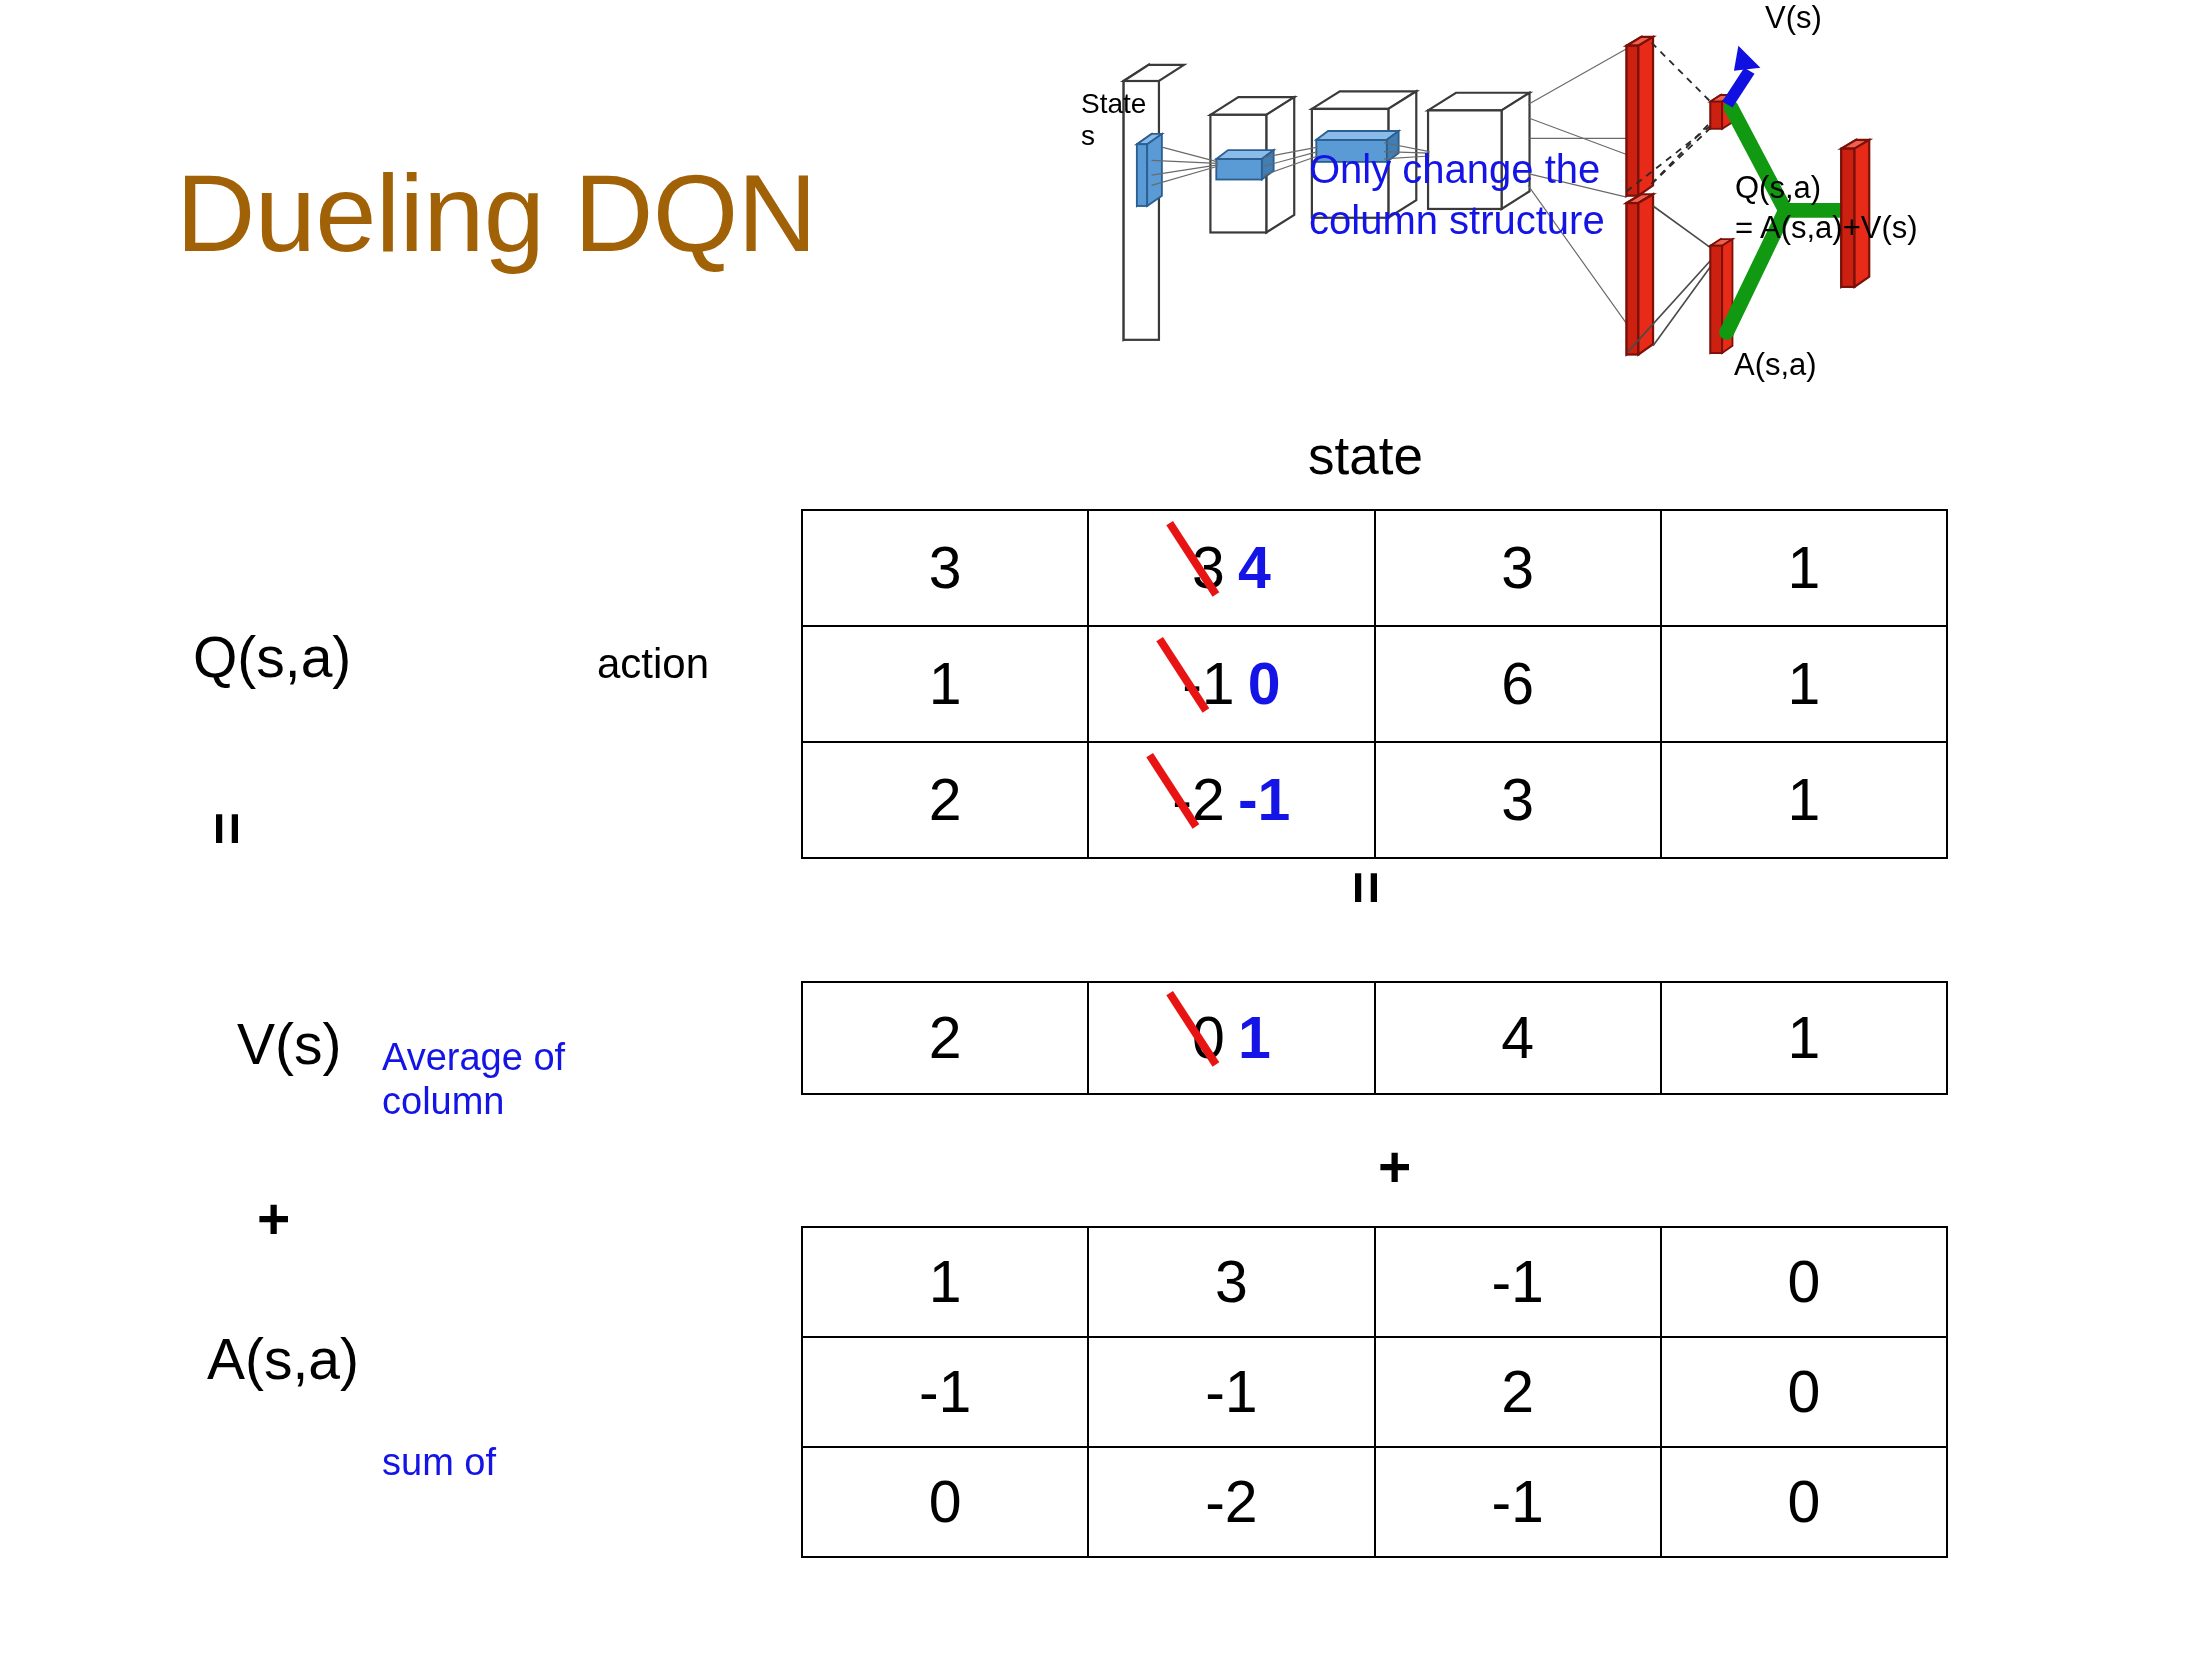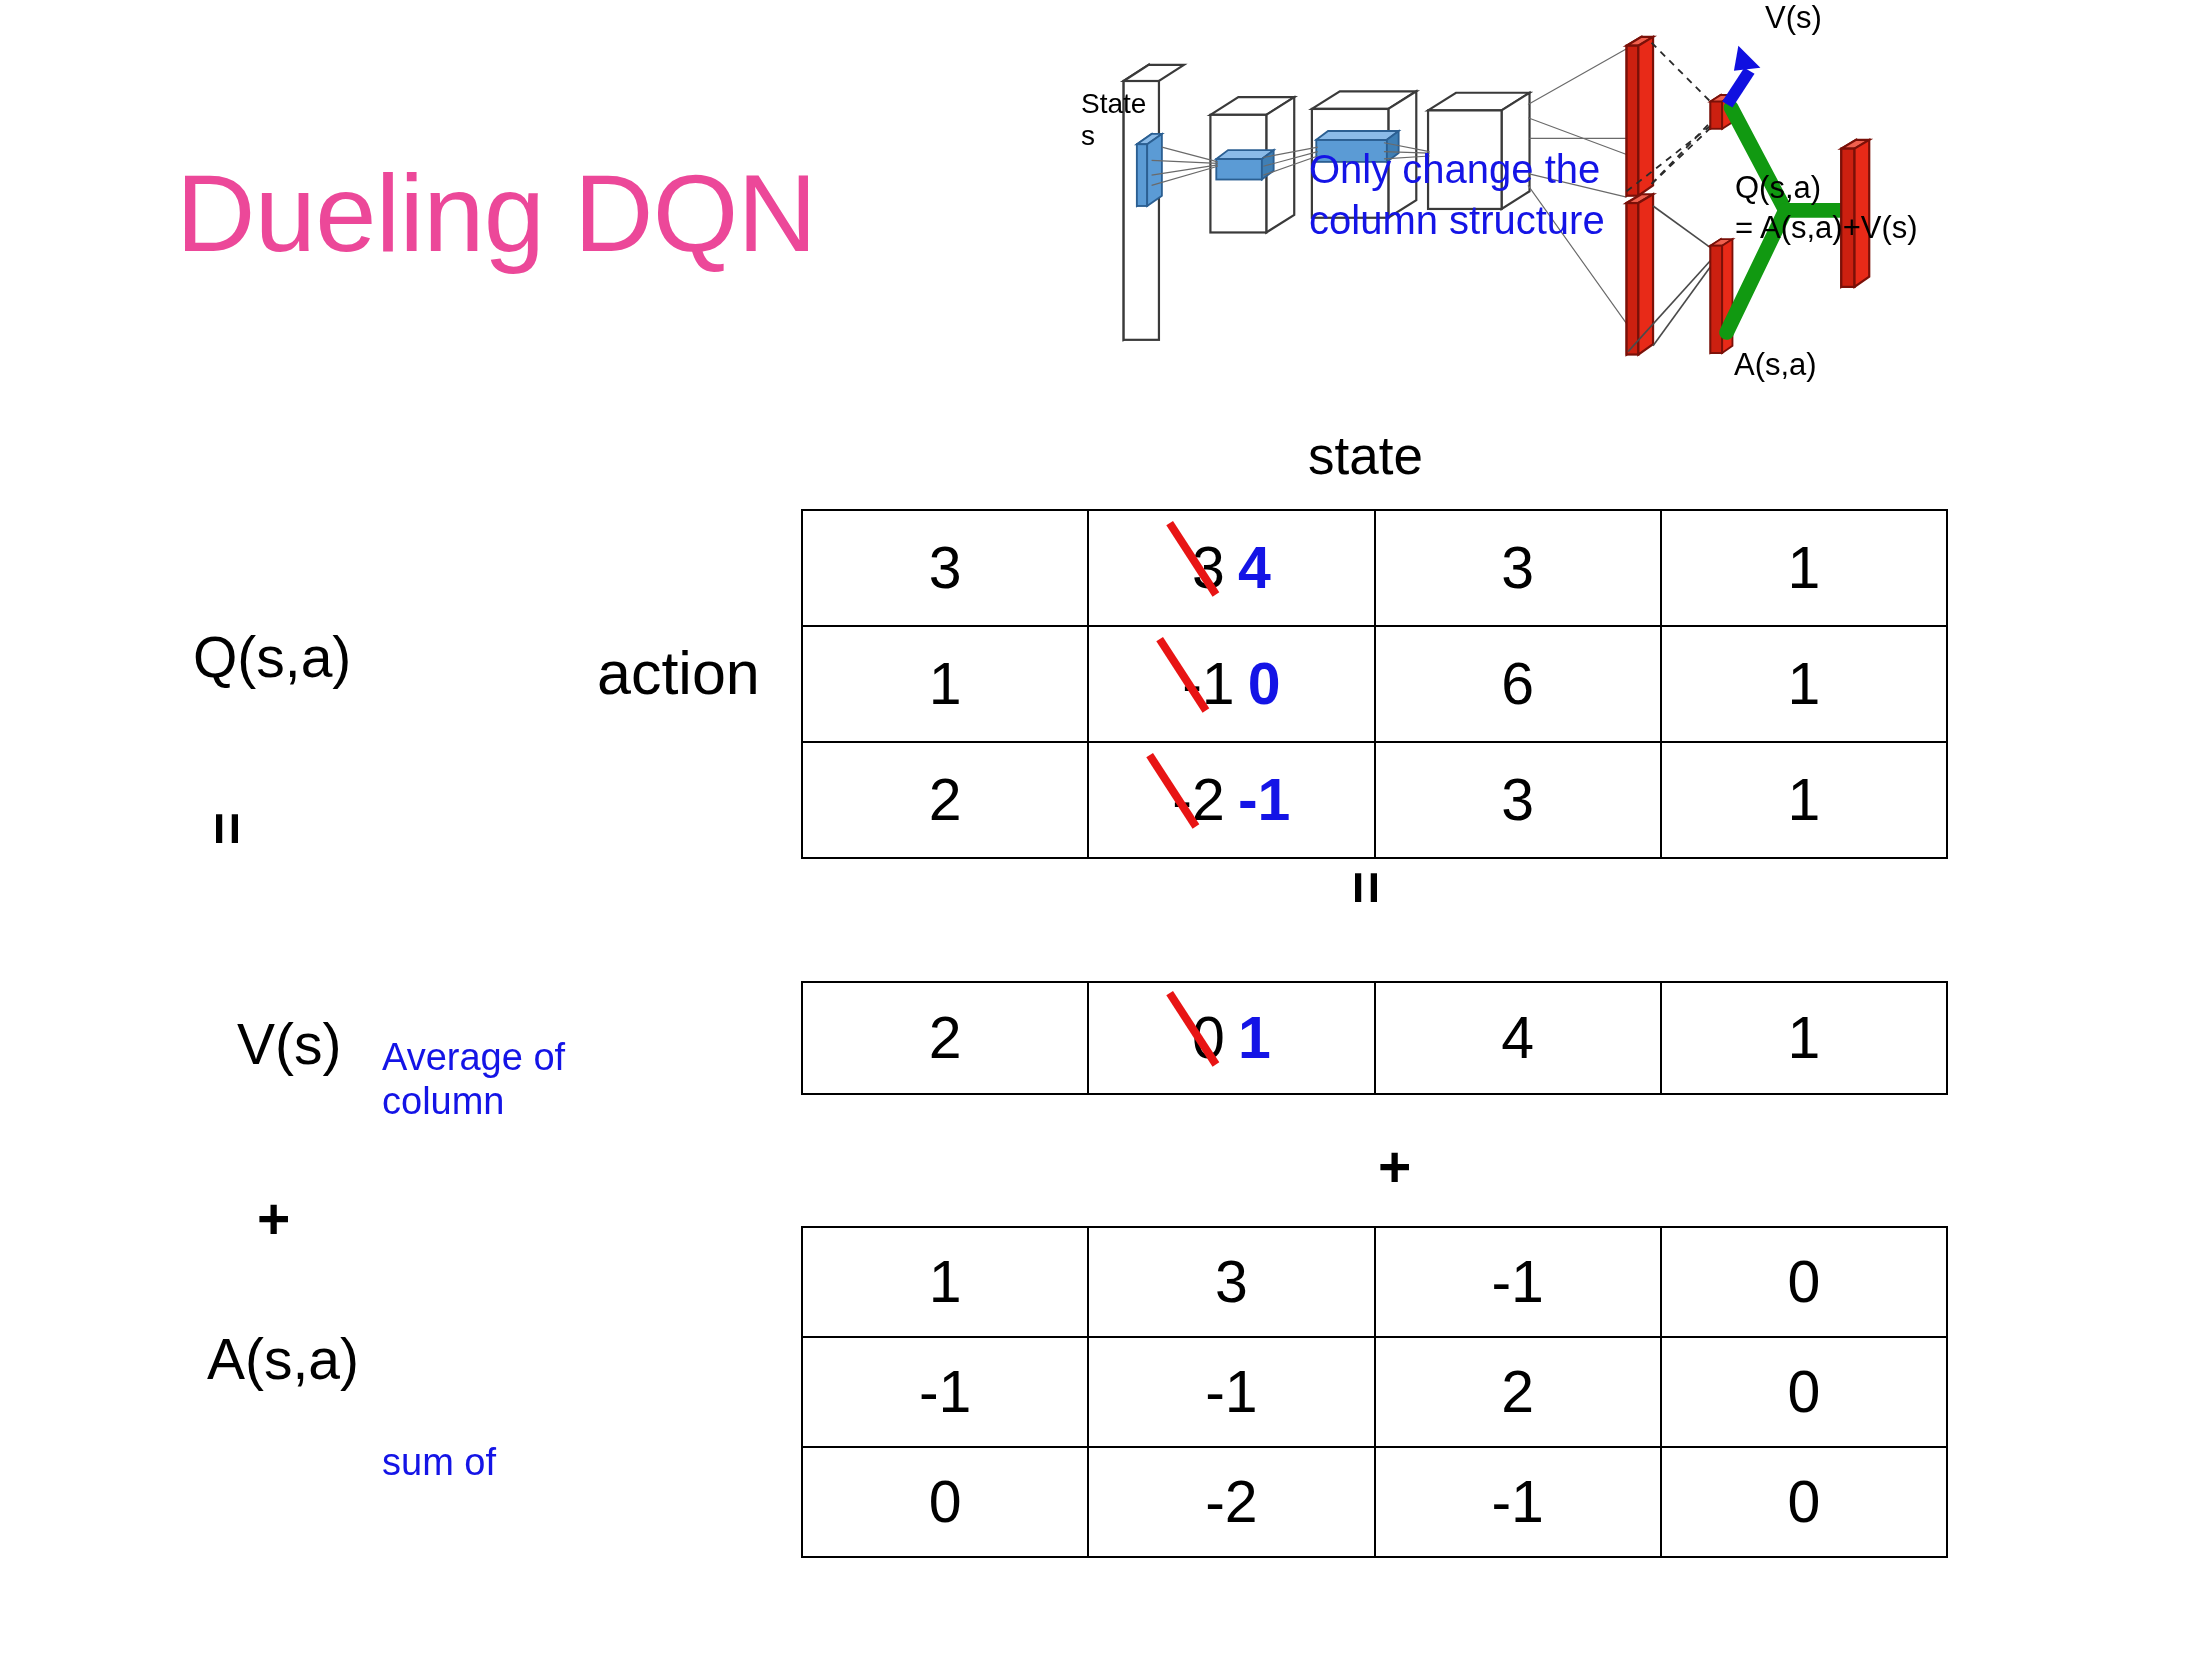--- a/index.html
+++ b/index.html
@@ -18,21 +18,21 @@
 
   
   #slide-title {
     position: absolute;
     left: 176px;
     top: 158px;
     font-size: 110px;
     line-height: 1;
     font-weight: 300;
     letter-spacing: -0.7px;
-    color: #ec4899;
+    color: #a16207;
     white-space: nowrap;
     text-align: right;
   }
 
   
   #network-diagram {
     position: absolute;
     left: 1081px;
     top: 0px;
     width: 1125px;
@@ -95,21 +95,21 @@
     top: 429px;
     font-size: 53px;
     line-height: 1;
     font-weight: 300;
     color: #000;
   }
   #caption-action {
     position: absolute;
     left: 597px;
     top: 643px;
-    font-size: 61px;
+    font-size: 42px;
     line-height: 1;
     font-weight: 300;
     color: #000;
   }
 
   
   .grid-table {
     position: absolute;
     left: 801px;
     width: 1147px;

